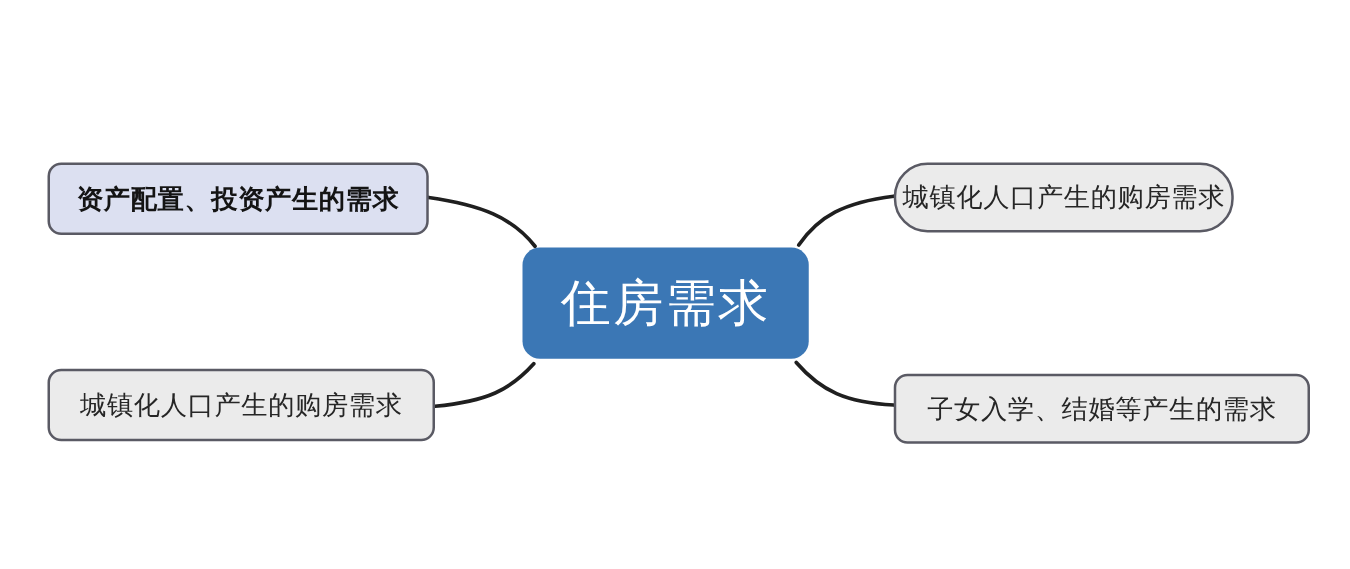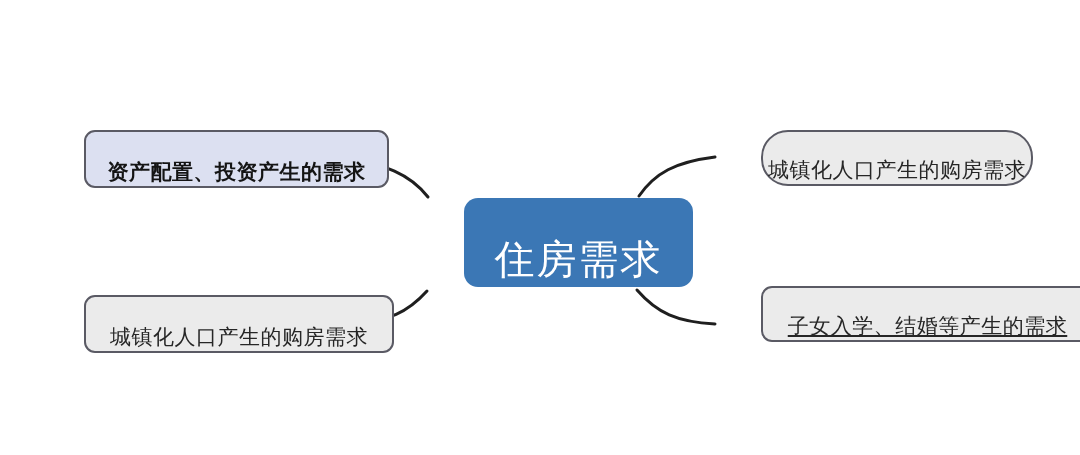--- a/index.html
+++ b/index.html
@@ -25,26 +25,25 @@
   }
   .connectors path {
     fill: none;
     stroke: #1f1f1f;
     stroke-width: 3;
     stroke-linecap: round;
   }
   .node {
     position: absolute;
     display: flex;
-    align-items: flex-end;
+    align-items: center;
     justify-content: center;
     box-sizing: border-box;
     text-align: center;
     white-space: nowrap;
-    margin-left: 46px;
   }
   .root-node {
     left: 418px;
     top: 198px;
     width: 229px;
     height: 89px;
     background: #3b77b5;
     border-radius: 14px;
     color: #ffffff;
     font-size: 40px;
@@ -74,24 +73,23 @@
     height: 56px;
     border-radius: 27px;
   }
   .branch-bottom-left {
     left: 38px;
     top: 295px;
     width: 310px;
   }
   .branch-bottom-right {
     left: 715px;
-    top: 286px;
+    top: 299px;
     width: 333px;
     height: 56px;
-    text-decoration: underline;
   }
 </style>
 </head>
 <body>
 
 <div class="canvas">
 
   <svg class="connectors" viewBox="0 0 1080 455" xmlns="http://www.w3.org/2000/svg">
     <path d="M 343 158 C 385 164, 410 174, 428 197"></path>
     <path d="M 715 157 C 675 162, 655 173, 639 196"></path>

